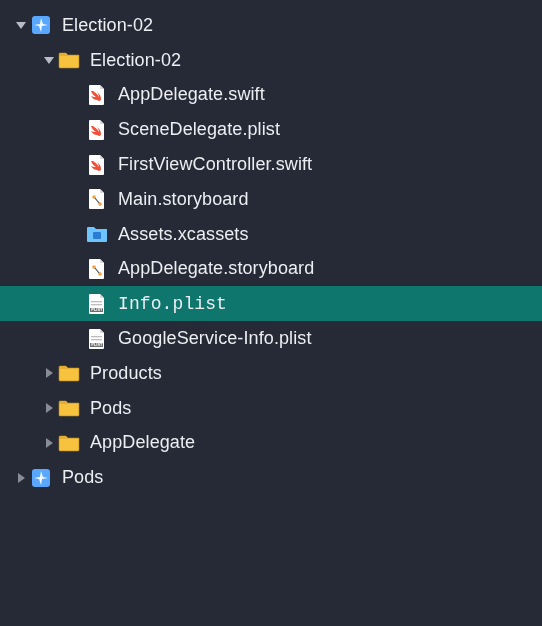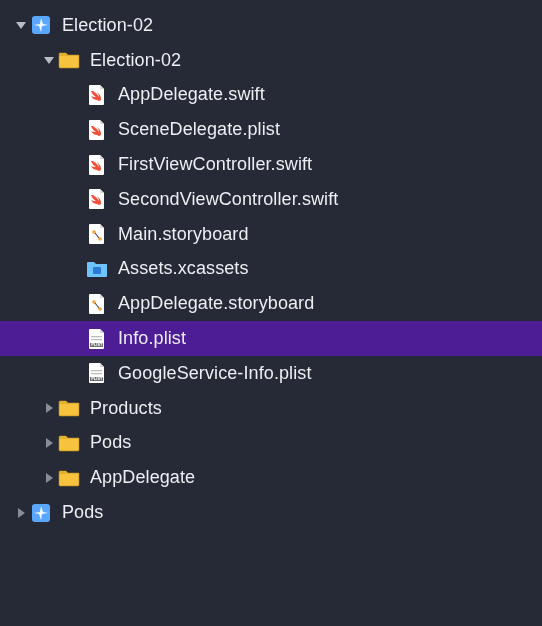--- a/index.html
+++ b/index.html
@@ -14,21 +14,21 @@
     padding-top: 8px;
     user-select: none;
   }
   .row {
     display: flex;
     align-items: center;
     height: 34.8px;
     white-space: nowrap;
     cursor: default;
   }
-  .row.selected { background: #4c1d95; }
+  .row.selected { background: #0f766e; font-family: Liberation Mono, monospace; }
   .indent { display: inline-block; }
   .disclosure {
     width: 18px;
     display: inline-flex;
     align-items: center;
     justify-content: center;
     flex-shrink: 0;
   }
   .disclosure svg { display: block; }
   .icon {
@@ -131,30 +131,20 @@
           <use href="#ic-swift"></use>
         </svg>
       </span>
       <span class="label">FirstViewController.swift</span>
     </div>
     <div class="row">
       <span class="indent" style="width: 68px;"></span>
       <span class="disclosure"></span>
       <span class="icon">
         <svg width="22" height="22" viewBox="0 0 22 22">
-          <use href="#ic-swift"></use>
-        </svg>
-      </span>
-      <span class="label">SecondViewController.swift</span>
-    </div>
-    <div class="row">
-      <span class="indent" style="width: 68px;"></span>
-      <span class="disclosure"></span>
-      <span class="icon">
-        <svg width="22" height="22" viewBox="0 0 22 22">
           <use href="#ic-storyboard"></use>
         </svg>
       </span>
       <span class="label">Main.storyboard</span>
     </div>
     <div class="row">
       <span class="indent" style="width: 68px;"></span>
       <span class="disclosure"></span>
       <span class="icon">
         <svg width="22" height="22" viewBox="0 0 22 22">

